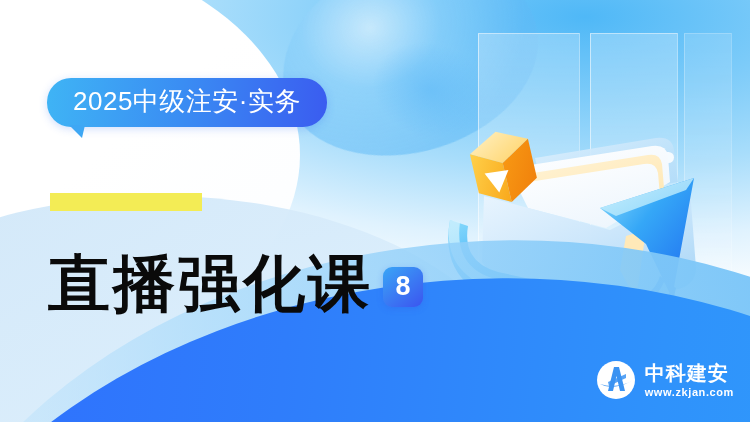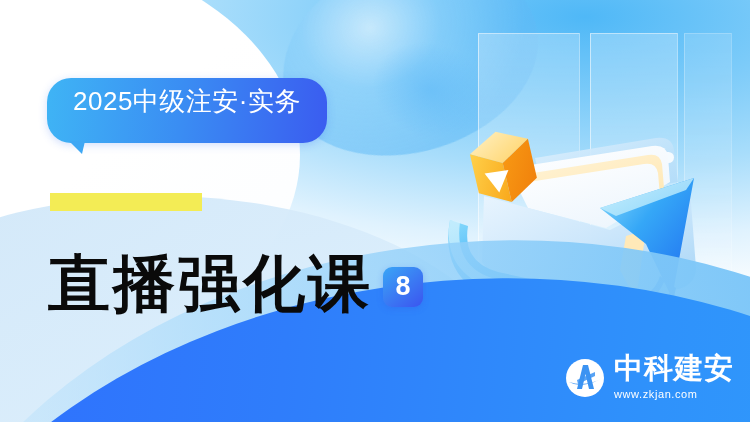--- a/index.html
+++ b/index.html
@@ -104,21 +104,21 @@
   .pill-wrap {
     position: absolute;
     left: 47px;
     top: 78px;
   }
   .pill {
     position: relative;
     display: inline-flex;
     align-items: center;
     height: 47px;
-    padding: 0 26px 18px 26px;
+    padding: 0 26px 2px 26px;
     border-radius: 24px;
     background: linear-gradient(95deg, #3fb4f5 0%, #3a8df3 48%, #3a5cf0 100%);
     color: #ffffff;
     font-size: 26px;
     letter-spacing: .5px;
     box-shadow: 0 2px 8px rgba(47,103,240,.22);
     white-space: nowrap;
     text-align: right;
   }
   .pill-tail {
@@ -205,31 +205,31 @@
     gap: 9px;
   }
   .logo-mark {
     width: 40px;
     height: 40px;
     flex: 0 0 40px;
   }
   .logo-text { line-height: 1; }
   .logo-name {
     display: block;
-    font-size: 29px;
+    font-size: 20px;
     font-weight: bold;
     color: #ffffff;
     letter-spacing: 1px;
-    font-family: Liberation Mono, monospace;
+    font-family: Liberation Serif, serif;
   }
   .logo-url {
     display: block;
     margin-top: 4px;
     font-size: 11px;
-    font-weight: normal;
+    font-weight: bold;
     color: #ffffff;
     letter-spacing: .6px;
     font-family: "Liberation Sans", sans-serif;
   }
 </style>
 </head>
 <body>
 
 <div class="banner">
 

